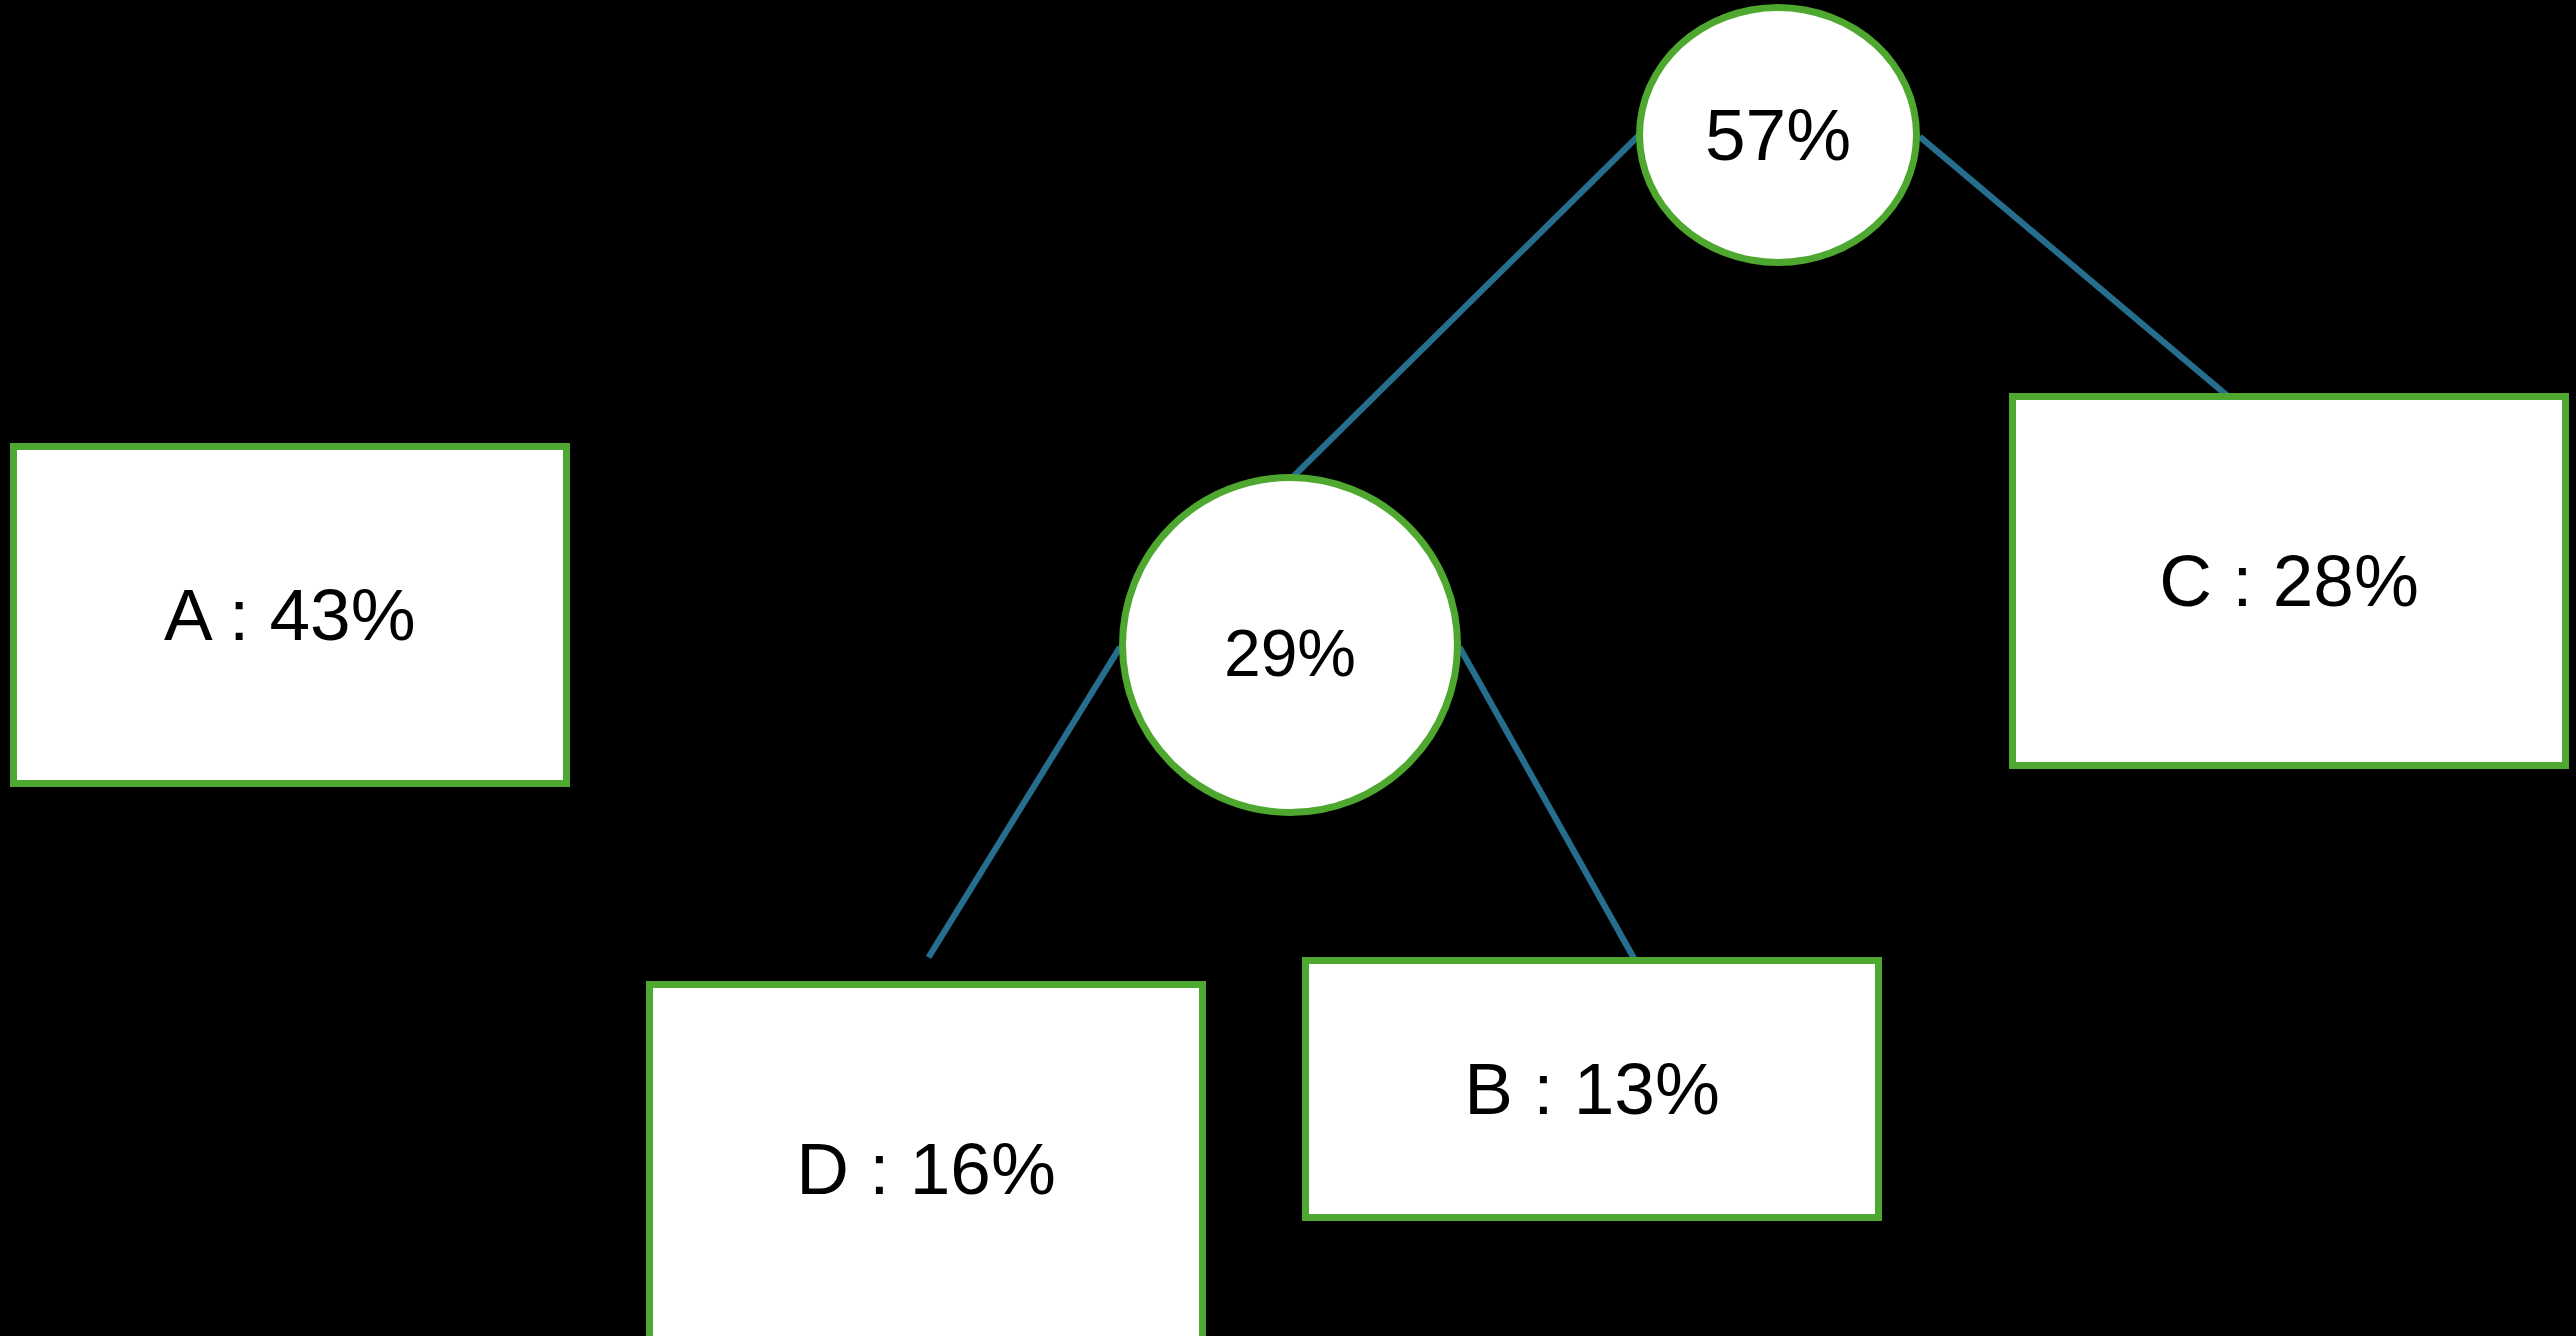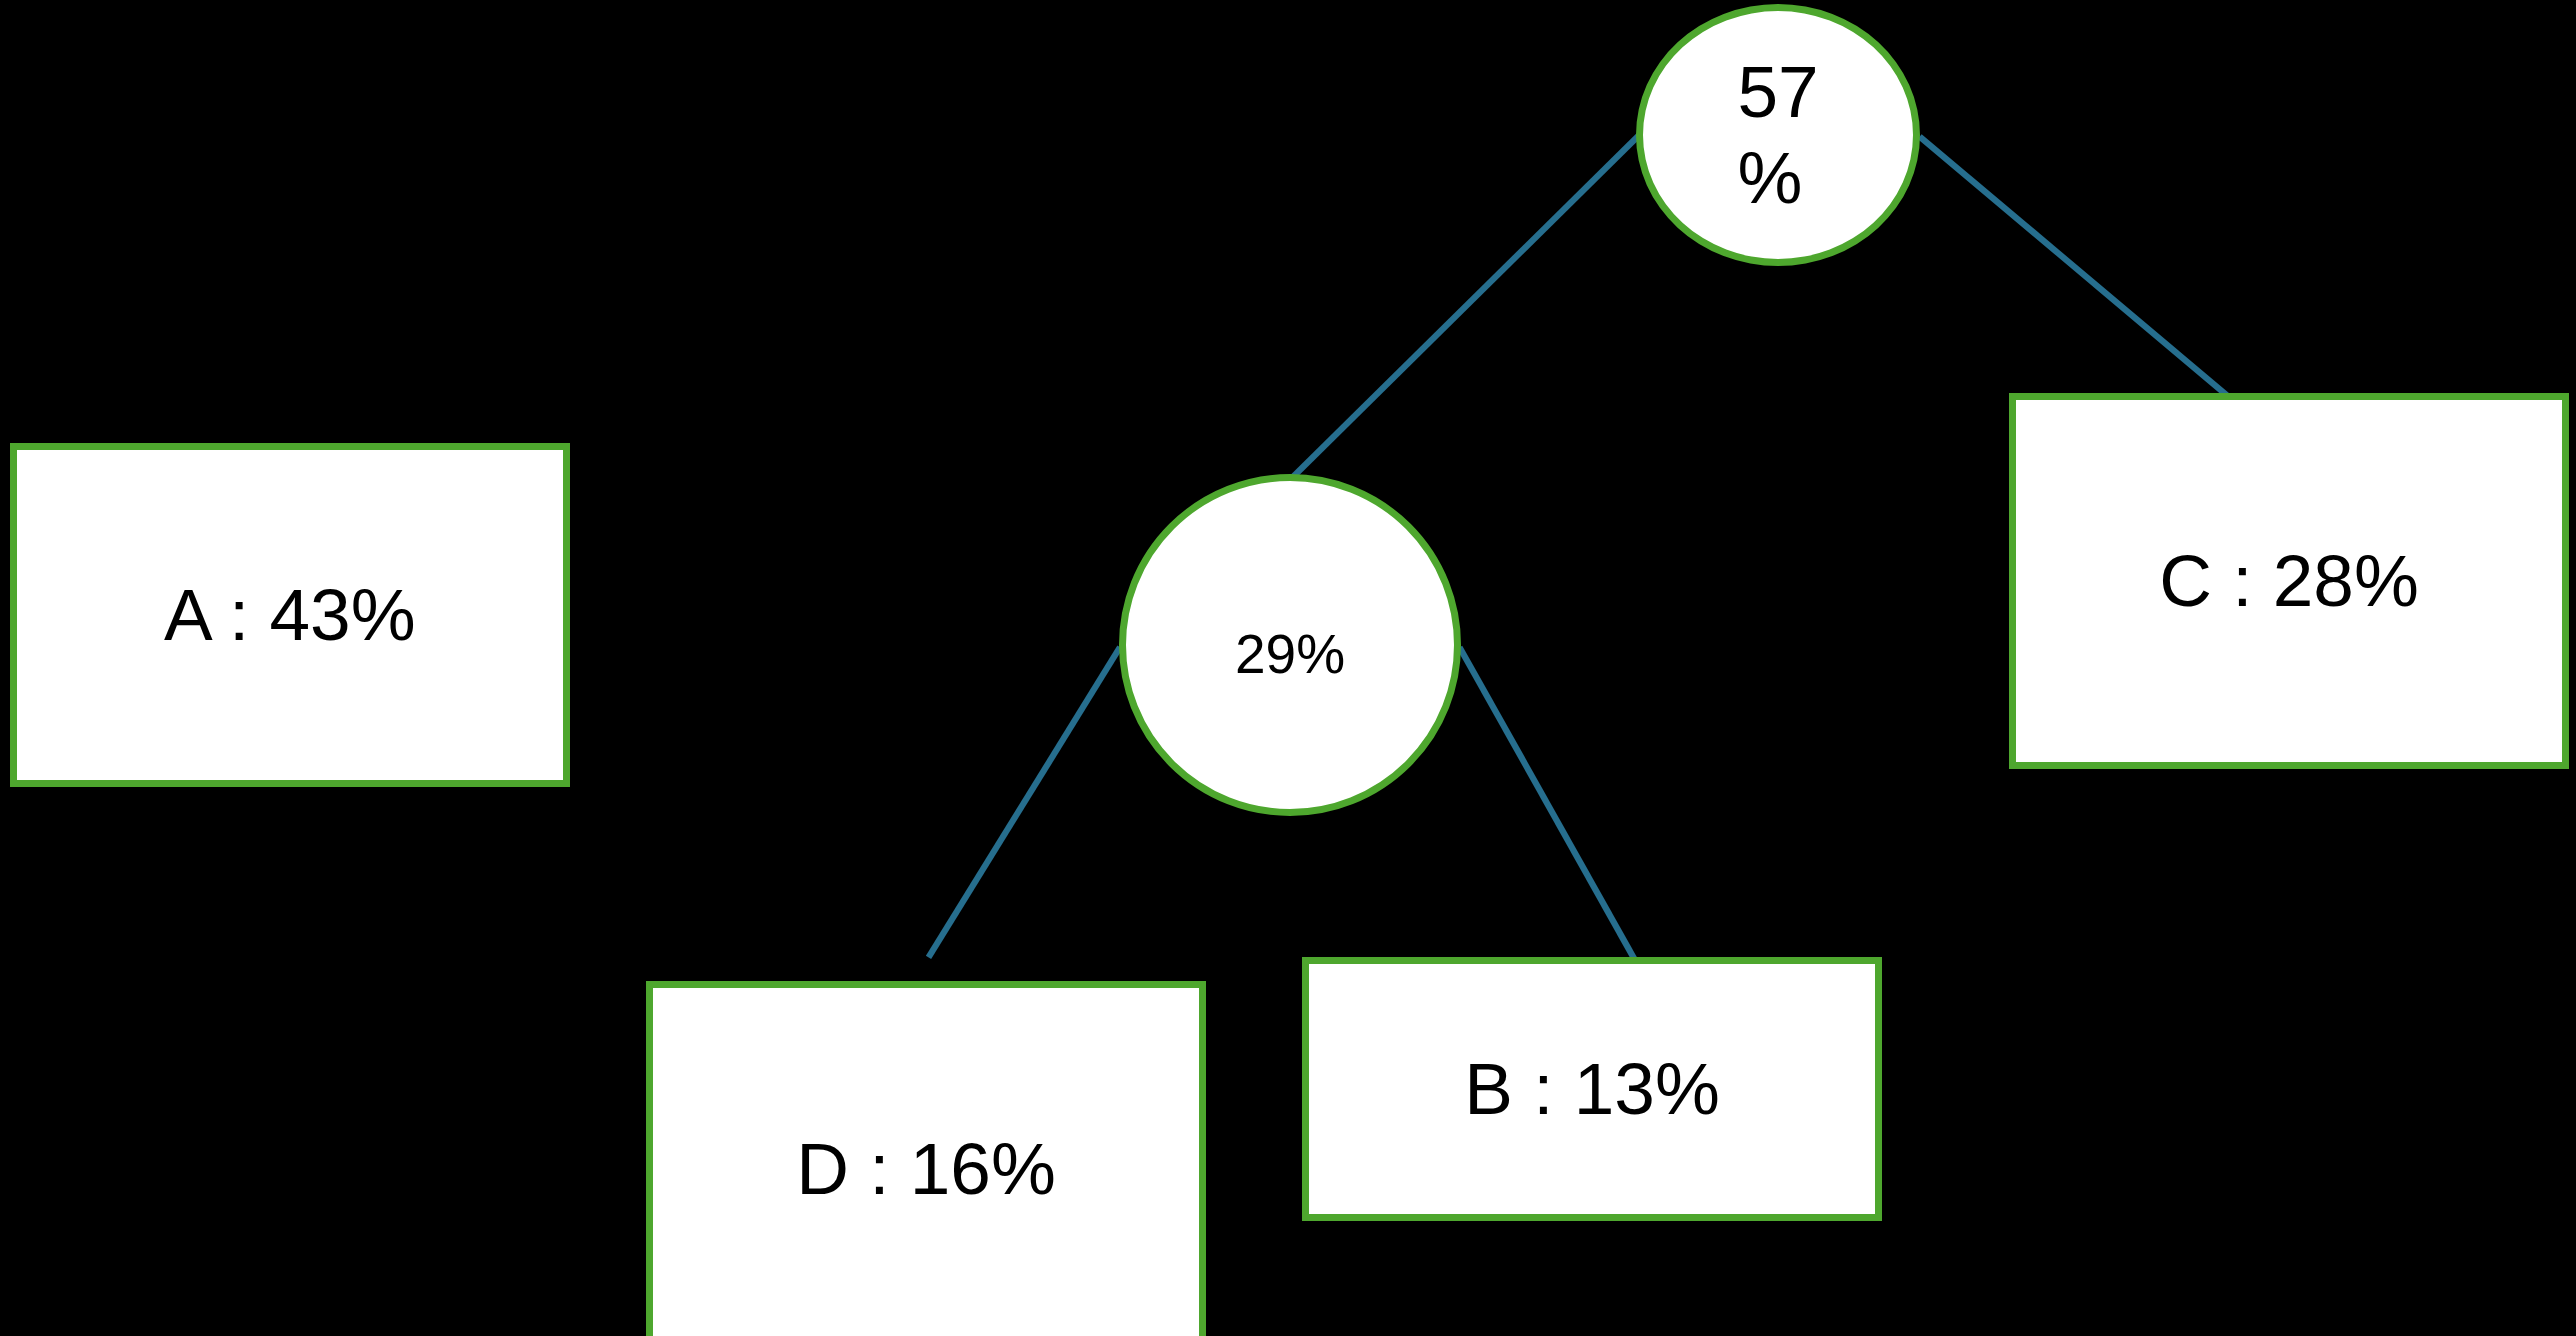--- a/index.html
+++ b/index.html
@@ -40,22 +40,22 @@
     justify-content: center;
     text-align: center;
   }
   .node.circle { border-radius: 50%; }
   .node .label {
     font-size: 73px;
     line-height: 1.18;
     color: var(--text-color);
     white-space: pre;
   }
-  .node.circle.branch .label { font-size: 55px; margin-top: 18px; }
-  .stack { display: flex; flex-direction: column; align-items: flex-start; }
+  .node.circle.branch .label { font-size: 66px; margin-top: 18px; }
+  .stack { display: flex; flex-direction: row; align-items: flex-end; }
 
   
   .node.root   { left: 1636px; top: 4.4px;    width: 284px; height: 262px; }
   .node.branch { left: 1119px; top: 474px;  width: 342px; height: 342px; }
   .node.box-a  { left: 9.8px;   top: 443px;  width: 560px; height: 344px; }
   .node.box-c  { left: 2009px; top: 393px;  width: 560px; height: 376px; }
   .node.box-d  { left: 646px;  top: 954px; width: 560px; height: 376px; margin-top: 27px; }
   .node.box-b  { left: 1302px; top: 957px; width: 580px; height: 264px; }
 </style>
 </head>

